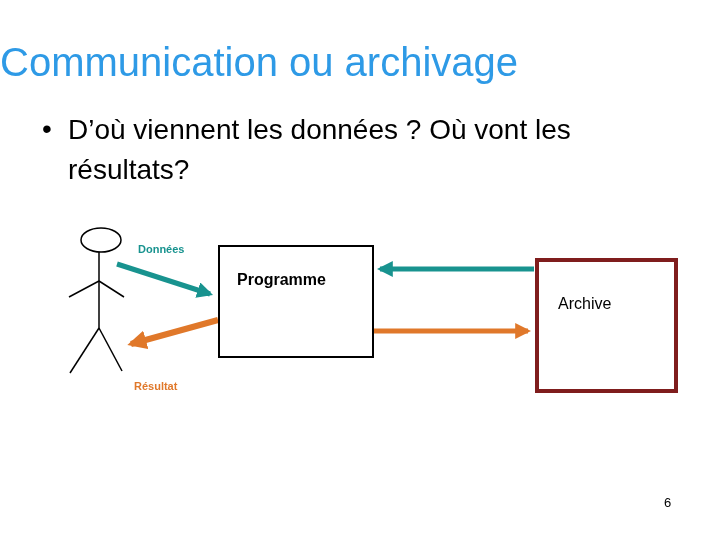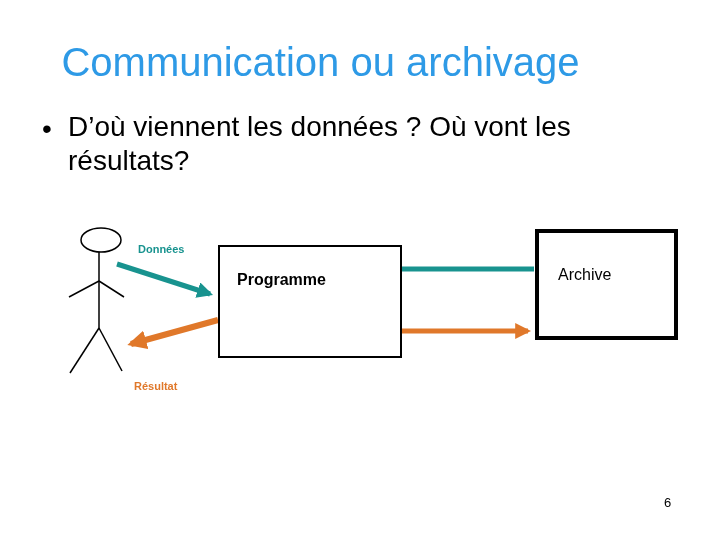--- a/index.html
+++ b/index.html
@@ -11,21 +11,20 @@
   }
   #slide {
     position: relative;
     width: 720px; height: 540px;
     background: #ffffff;
   }
   .slide-title {
     position: absolute;
     top: 38px; left: 0;
     width: 641px;
-    text-align: center;
     font-size: 40px;
     line-height: 48px;
     color: #2E9AE6;
     letter-spacing: 0px;
     white-space: nowrap;
   }
   .bullet-row {
     position: absolute;
     top: 110px; left: 42px;
     width: 630px;
@@ -34,51 +33,51 @@
   }
   .bullet-marker {
     font-size: 28px;
     line-height: 38px;
     color: #000000;
     width: 26px;
     flex: 0 0 26px;
   }
   .bullet-text {
     font-size: 28px;
-    line-height: 34px;
+    line-height: 40px;
     color: #000000;
     width: 600px;
   }
   svg.diagram-canvas {
     position: absolute;
     top: 0; left: 0;
     width: 720px; height: 540px;
   }
   .node-box {
     position: absolute;
     background: #ffffff;
     box-sizing: border-box;
   }
   .programme-box {
     left: 218px; top: 245px;
-    width: 184px; height: 113px;
+    width: 156px; height: 113px;
     border: 2px solid #000000;
   }
   .programme-label {
     position: absolute;
     left: 17px; top: 24px;
     font-size: 16px;
     font-weight: bold;
     color: #000000;
     white-space: nowrap;
   }
   .archive-box {
-    left: 535px; top: 229px;
-    width: 143px; height: 111px;
-    border: 4px solid #000000;
+    left: 535px; top: 258px;
+    width: 143px; height: 135px;
+    border: 4px solid #7f1d1d;
   }
   .archive-label {
     position: absolute;
     left: 19px; top: 33px;
     font-size: 16px;
     font-weight: normal;
     color: #000000;
     white-space: nowrap;
   }
   .flow-label {

